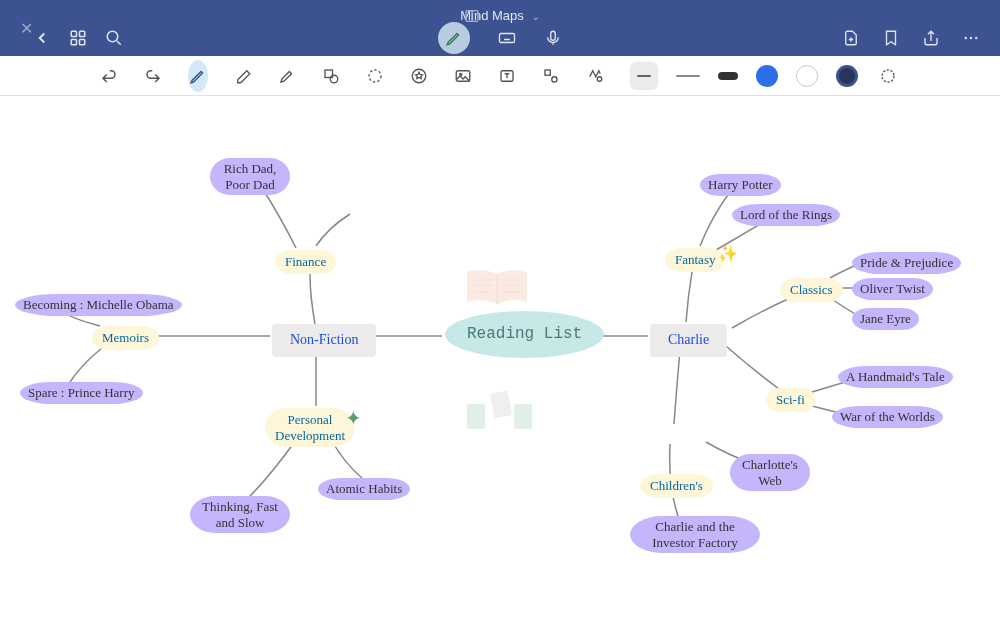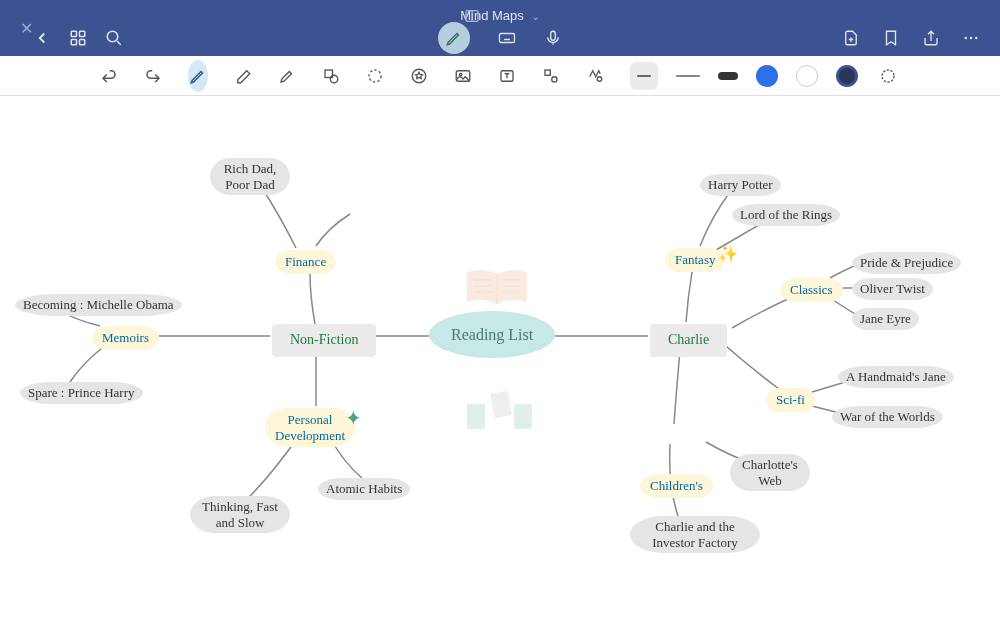--- a/index.html
+++ b/index.html
@@ -27,23 +27,23 @@
 .toolbar-right { margin-left: auto; display: flex; align-items: center; gap: 18px; }
 .stroke-sample { width: 24px; height: 3px; border-radius: 2px; }
 .stroke-weight-box { width: 28px; height: 28px; background: #ebebeb; border-radius: 6px; display: flex; align-items: center; justify-content: center; }
 .color-dot { width: 22px; height: 22px; border-radius: 50%; cursor: pointer; }
 .color-dot.ring { border: 3px solid #3d5391; background: #fff; }
 
 
 .canvas { position: absolute; top: 96px; left: 0; right: 0; bottom: 0; background: #fff; }
 .node { position: absolute; font-family: 'Comic Sans MS', 'Bradley Hand', cursive; font-size: 13px; text-align: center; line-height: 1.2; }
 .node.oval-main { background: #c6e8e7; color: #4a7a78; padding: 14px 22px; border-radius: 50%; font-size: 16px; font-weight: 500; }
-.node.box-gray { background: #eceaea; color: #15803d; padding: 8px 18px; border-radius: 4px; font-size: 14px; }
+.node.box-gray { background: #eceaea; color: #1d4ed8; padding: 8px 18px; border-radius: 4px; font-size: 14px; }
 .node.hl-yellow { background: #fdf6d8; color: #0369a1; padding: 4px 10px; border-radius: 50% / 100%; }
-.node.hl-blue { background: #e5e5e5; color: #333; padding: 3px 8px; border-radius: 50% / 100%; }
+.node.hl-blue { background: #c4b5fd; color: #333; padding: 3px 8px; border-radius: 50% / 100%; }
 
 .connector { position: absolute; stroke: #888; stroke-width: 1.5; fill: none; }
 
 .sparkle { position: absolute; color: #e8c94a; font-size: 16px; }
 .star-icon { position: absolute; color: #5a9d7a; font-size: 20px; }
 
 .book-icon { position: absolute; opacity: 0.25; }
 </style>
 </head>
 <body>
@@ -263,21 +263,21 @@
     <path d="M836 192 L864 192"></path>
     <path d="M830 202 Q848 214 862 222"></path>
 
     <path d="M812 296 Q832 290 852 284"></path>
     <path d="M812 310 Q834 316 854 320"></path>
 
     <path d="M706 346 Q730 360 754 368"></path>
     <path d="M670 348 Q668 390 678 420"></path>
   </svg>
 
-  <div class="node oval-main" style="left:429px;top:215px;"><span>Reading List</span></div>
+  <div class="node oval-main" style="left:445px;top:215px;font-family:Liberation Mono, monospace;"><span>Reading List</span></div>
 
   <div class="node box-gray" style="left:272px;top:228px;"><span>Non-Fiction</span></div>
   <div class="node box-gray" style="left:650px;top:228px;"><span>Charlie</span></div>
 
   <div class="node hl-yellow" style="left:275px;top:154px;"><span>Finance</span></div>
   <div class="node hl-yellow" style="left:92px;top:230px;"><span>Memoirs</span></div>
   <div class="node hl-yellow" style="left:265px;top:312px;width:90px;"><span>Personal Development</span></div>
   <span class="star-icon" style="left:345px;top:310px;">✦</span>
 
   <div class="node hl-blue" style="left:210px;top:62px;width:80px;"><span>Rich Dad, Poor Dad</span></div>
@@ -294,19 +294,19 @@
   <div class="node hl-yellow" style="left:766px;top:292px;"><span>Sci-fi</span></div>
   <div class="node hl-yellow" style="left:640px;top:330px;margin-top:48px;"><span>Children's</span></div>
 
   <div class="node hl-blue" style="left:700px;top:78px;"><span>Harry Potter</span></div>
   <div class="node hl-blue" style="left:732px;top:108px;"><span>Lord of the Rings</span></div>
 
   <div class="node hl-blue" style="left:852px;top:156px;"><span>Pride &amp; Prejudice</span></div>
   <div class="node hl-blue" style="left:852px;top:182px;"><span>Oliver Twist</span></div>
   <div class="node hl-blue" style="left:852px;top:212px;"><span>Jane Eyre</span></div>
 
-  <div class="node hl-blue" style="left:838px;top:270px;"><span>A Handmaid's Jane</span></div>
+  <div class="node hl-blue" style="left:838px;top:270px;"><span>A Handmaid's Tale</span></div>
   <div class="node hl-blue" style="left:832px;top:310px;"><span>War of the Worlds</span></div>
 
   <div class="node hl-blue" style="left:730px;top:358px;width:80px;"><span>Charlotte's Web</span></div>
   <div class="node hl-blue" style="left:630px;top:420px;width:130px;"><span>Charlie and the Investor Factory</span></div>
 
 </div>
 
 </body></html>

